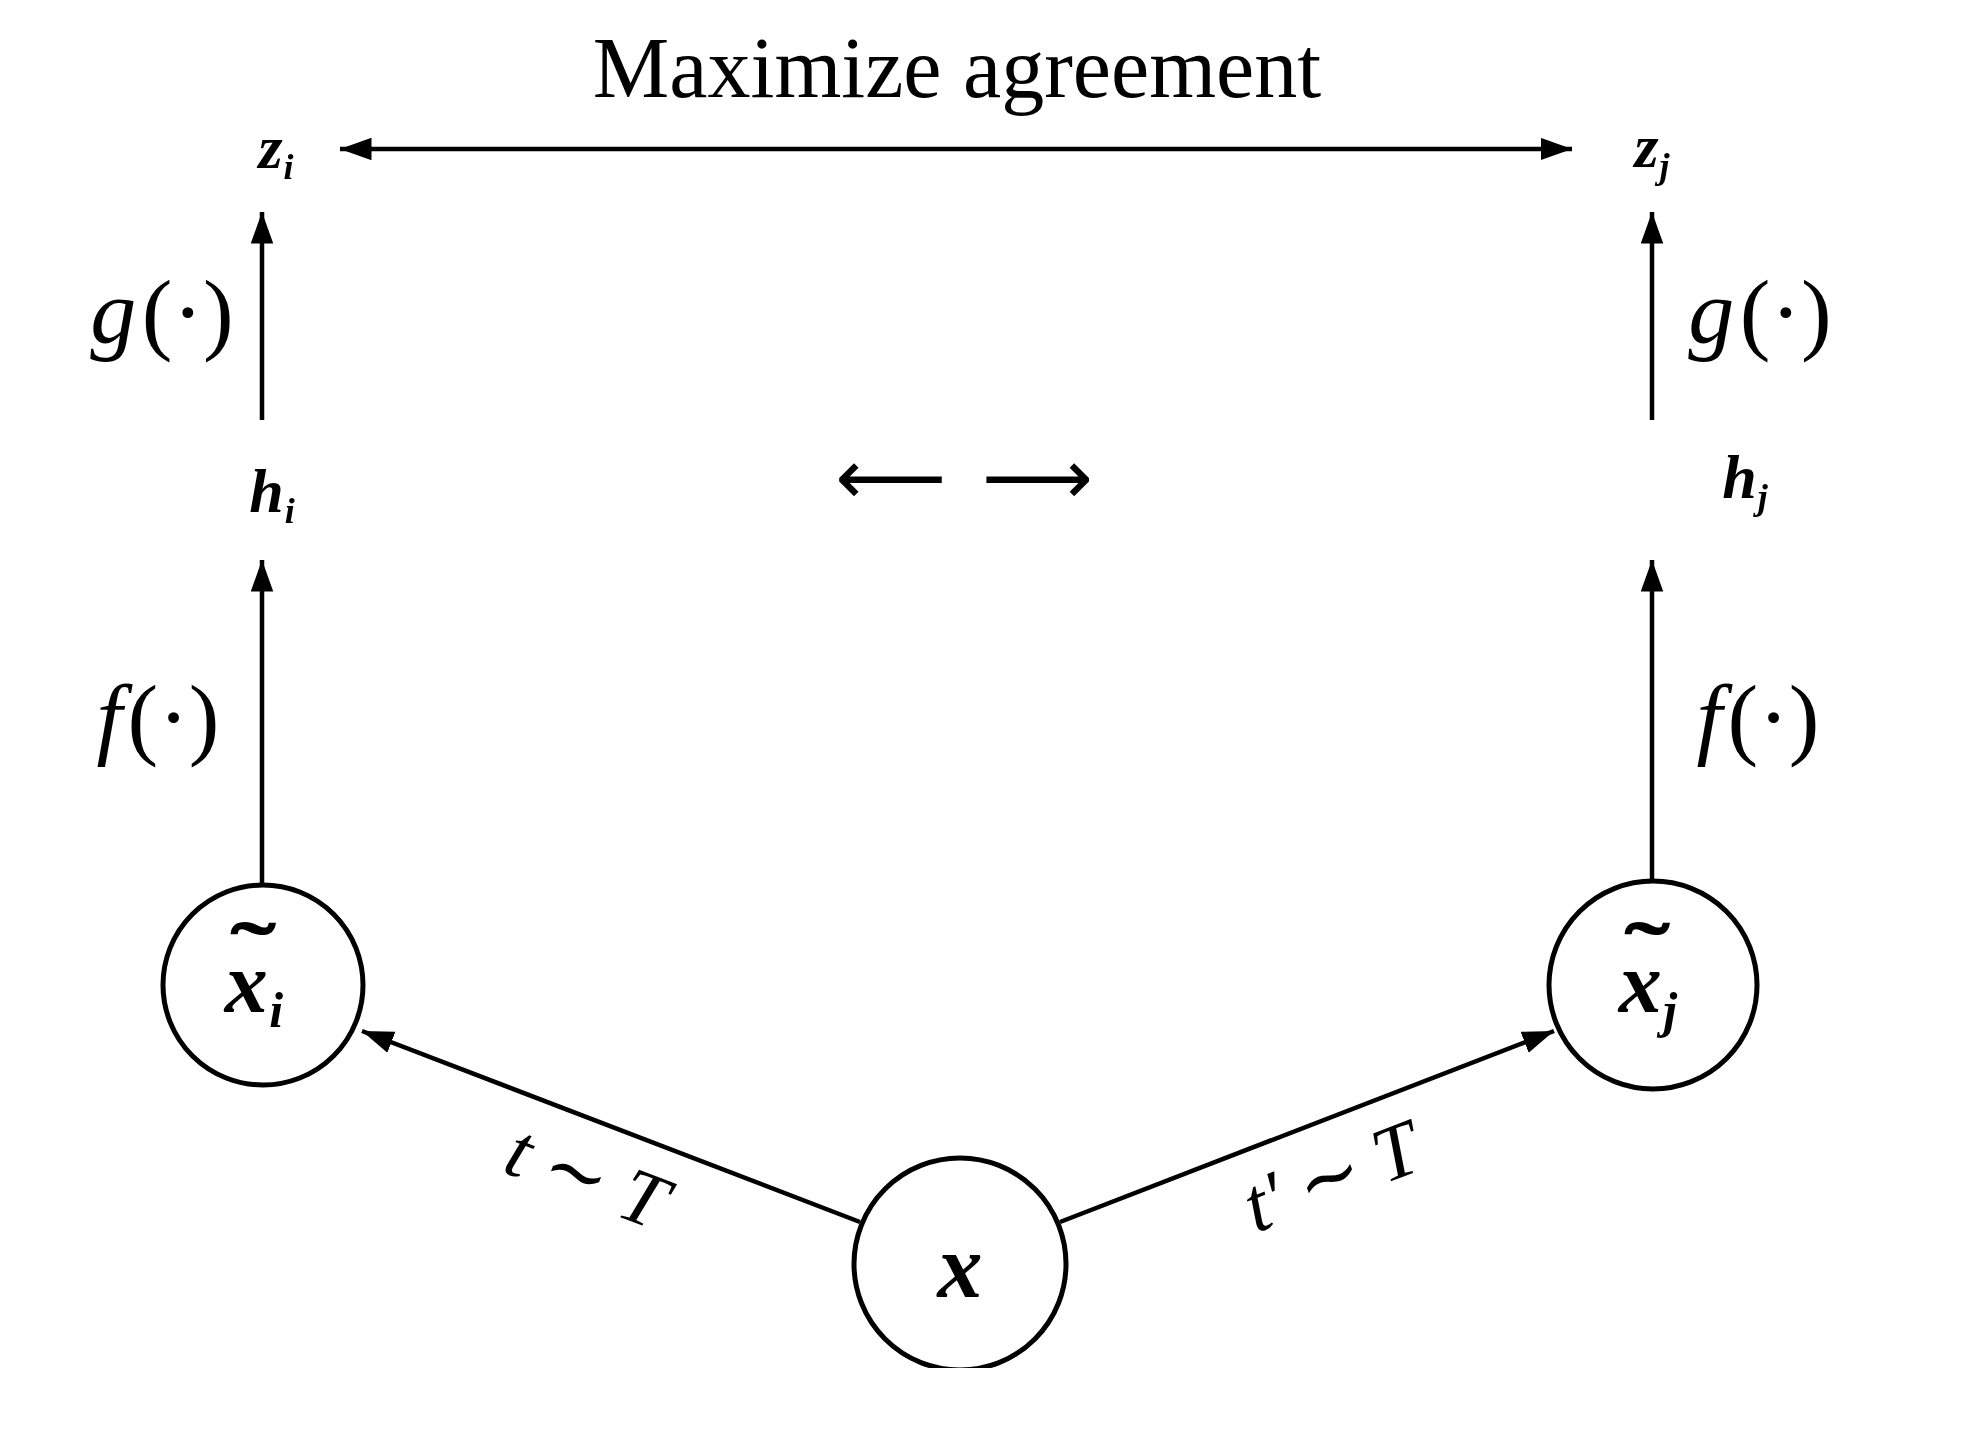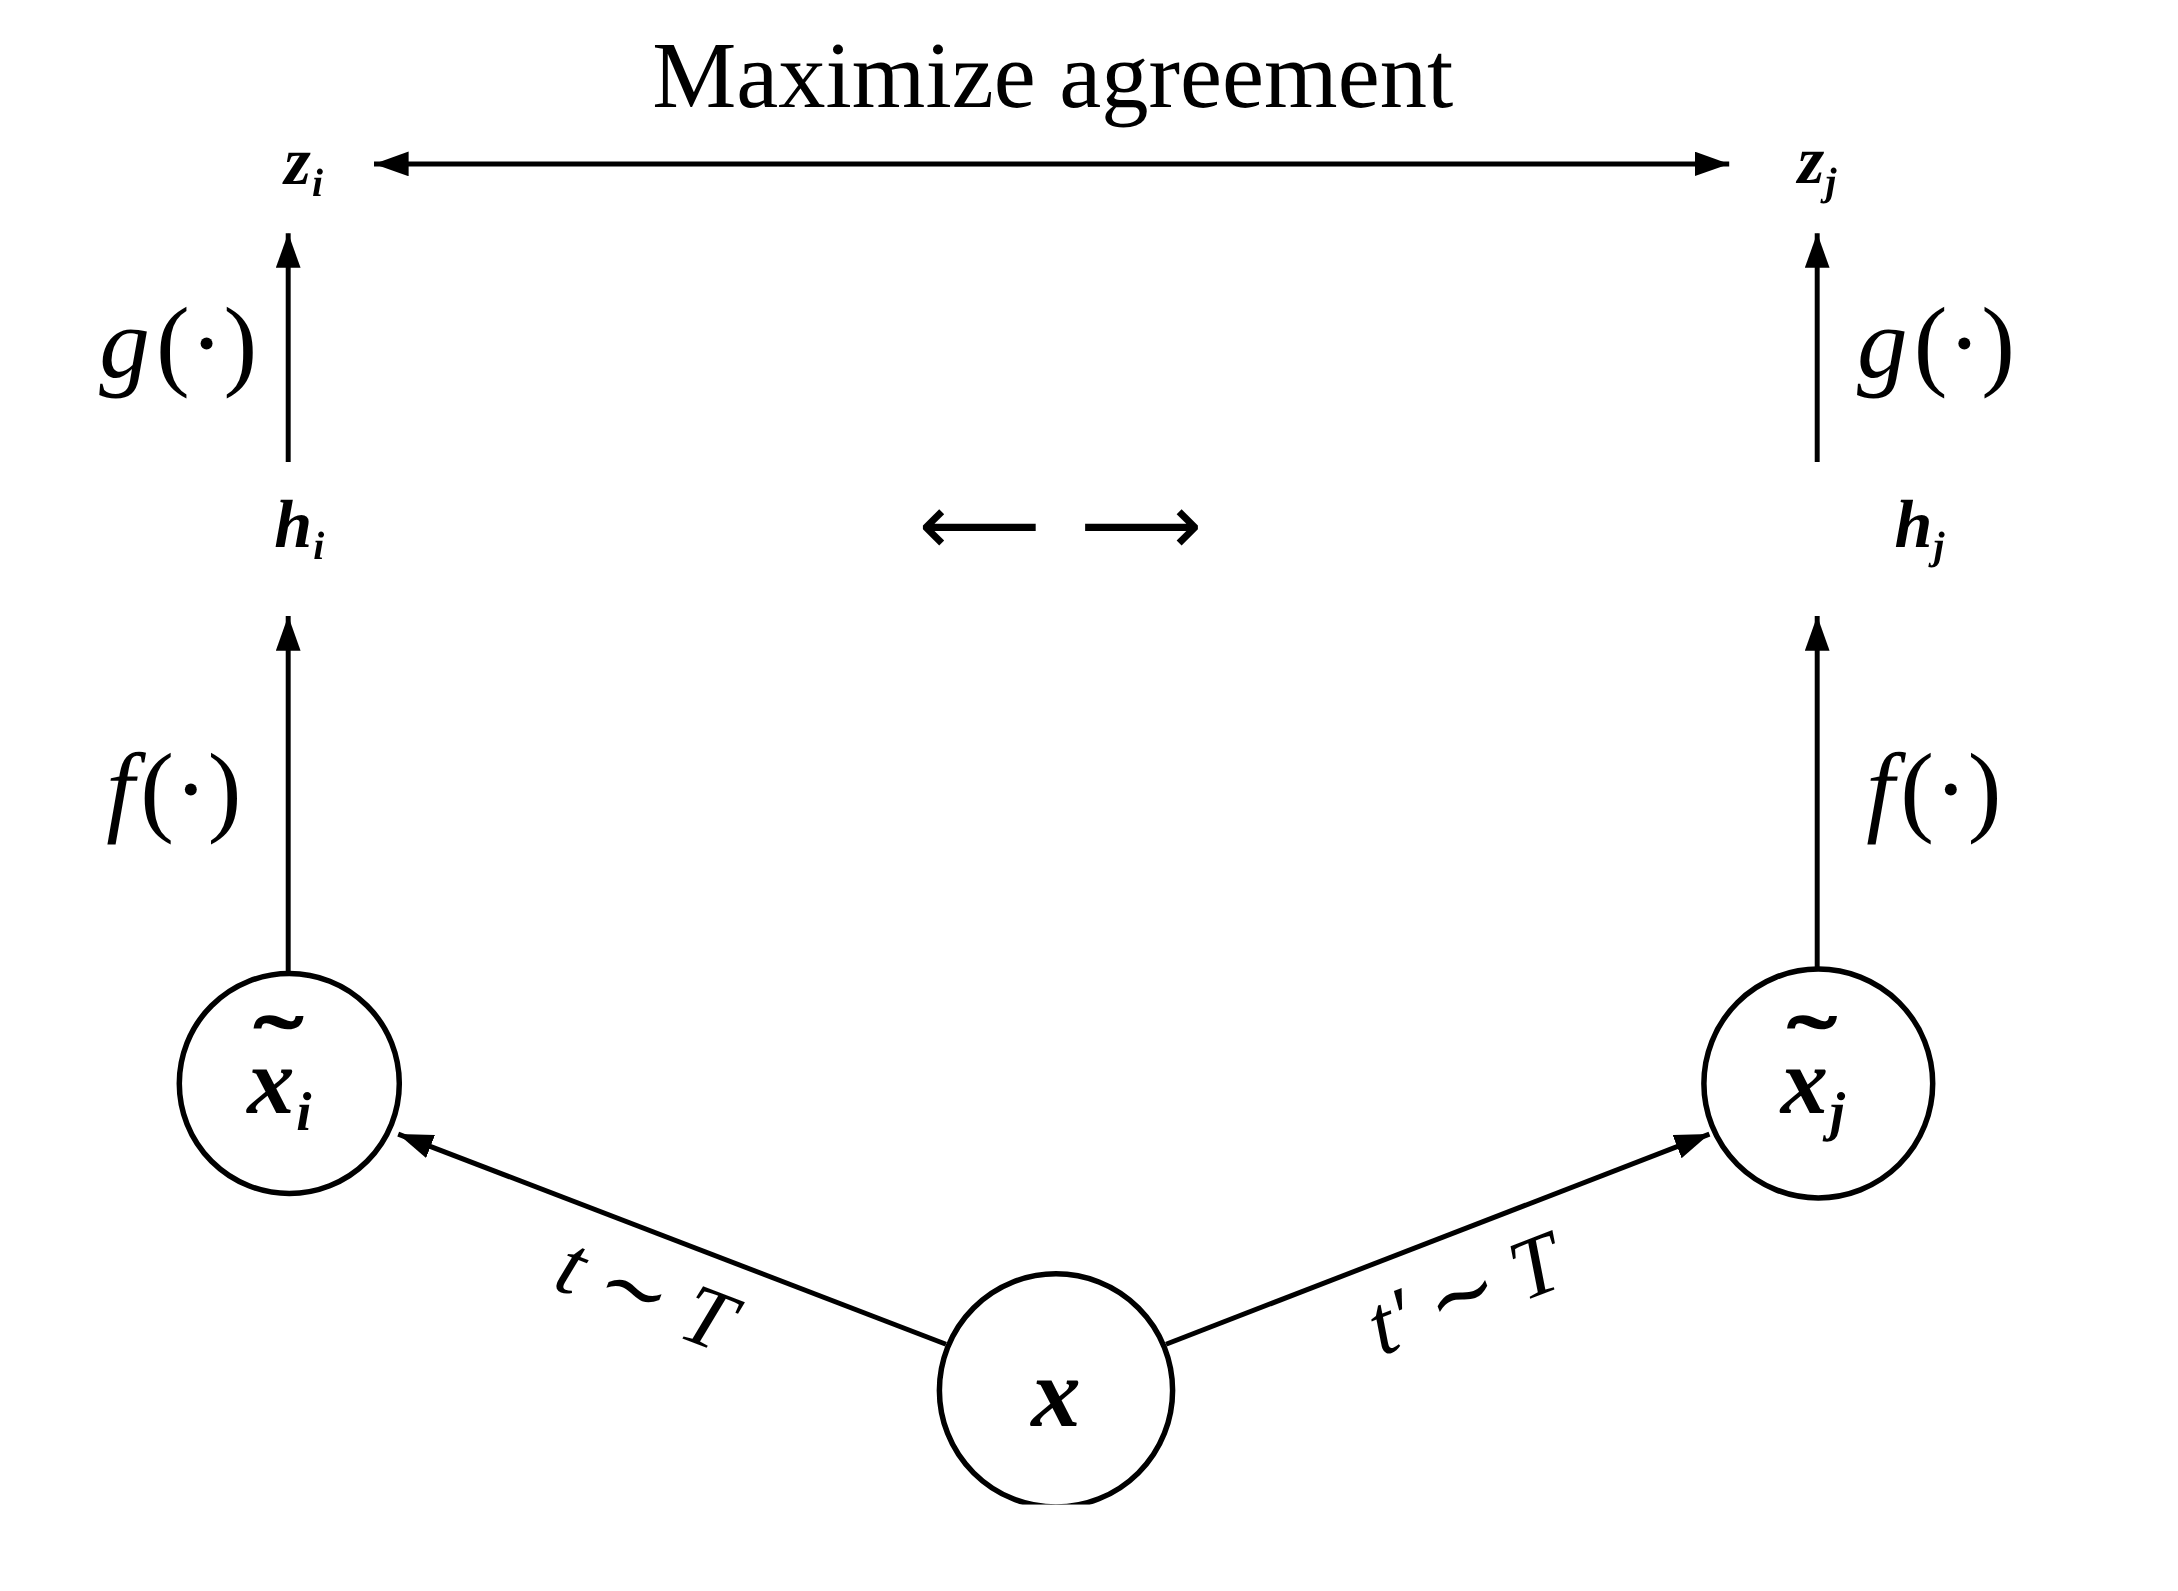--- a/index.html
+++ b/index.html
@@ -133,21 +133,21 @@
     <span class="bi">z</span><span class="sub">j</span>
   </div>
 
   <div class="mlabel func" style="left:162px; top:312px;">
     <span class="fname">g</span><span class="args">(·)</span>
   </div>
   <div class="mlabel func" style="left:1760px; top:312px;">
     <span class="fname">g</span><span class="args">(·)</span>
   </div>
 
-  <div class="mlabel math" style="left:272px; top:481px;">
+  <div class="mlabel math" style="left:272px; top:495px;">
     <span class="bi">h</span><span class="sub">i</span>
   </div>
 
   <div class="mlabel" style="left:964px; top:481px;">
     <div class="rep-row">
       <span class="longarrow">⟵</span>
       <span class="longarrow">⟶</span>
     </div>
   </div>
 

